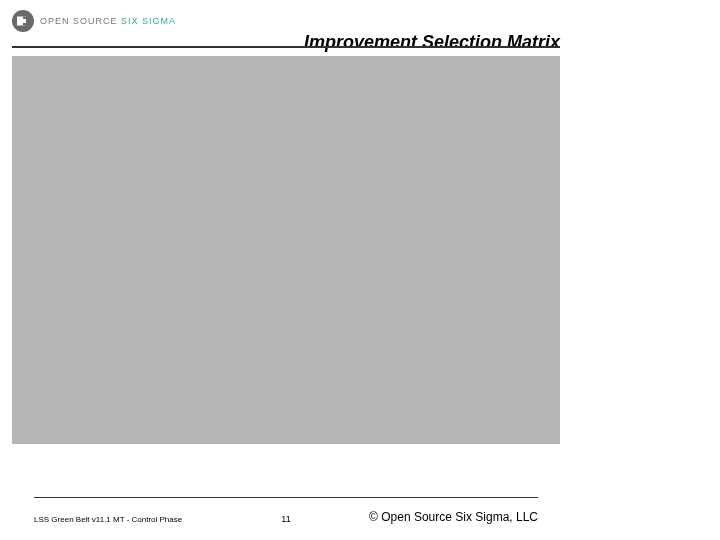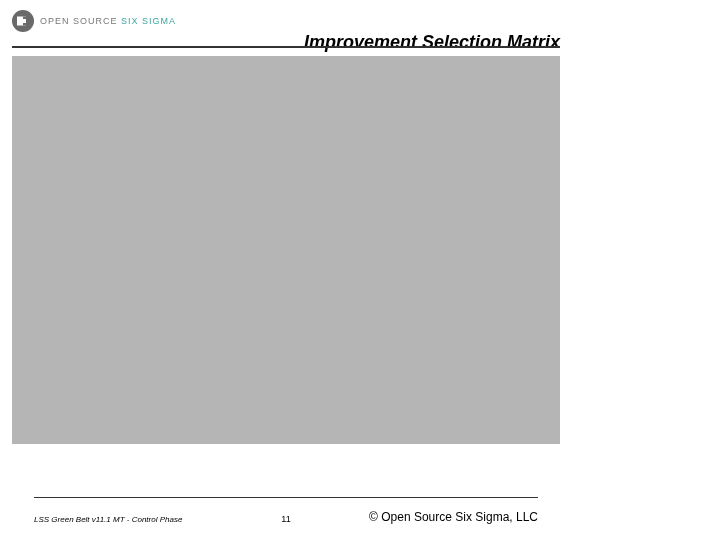--- a/index.html
+++ b/index.html
@@ -87,21 +87,20 @@
     border: 0;
     height: 0;
     border-top: 1px solid #333;
   }
   .footer-left {
     position: absolute;
     left: 34px;
     bottom: 16px;
     font-size: 8px;
     color: #000;
-    font-style: italic;
   }
   .footer-center {
     position: absolute;
     left: 50%;
     transform: translateX(-50%);
     bottom: 16px;
     font-size: 9px;
     color: #000;
   }
   .footer-right {

